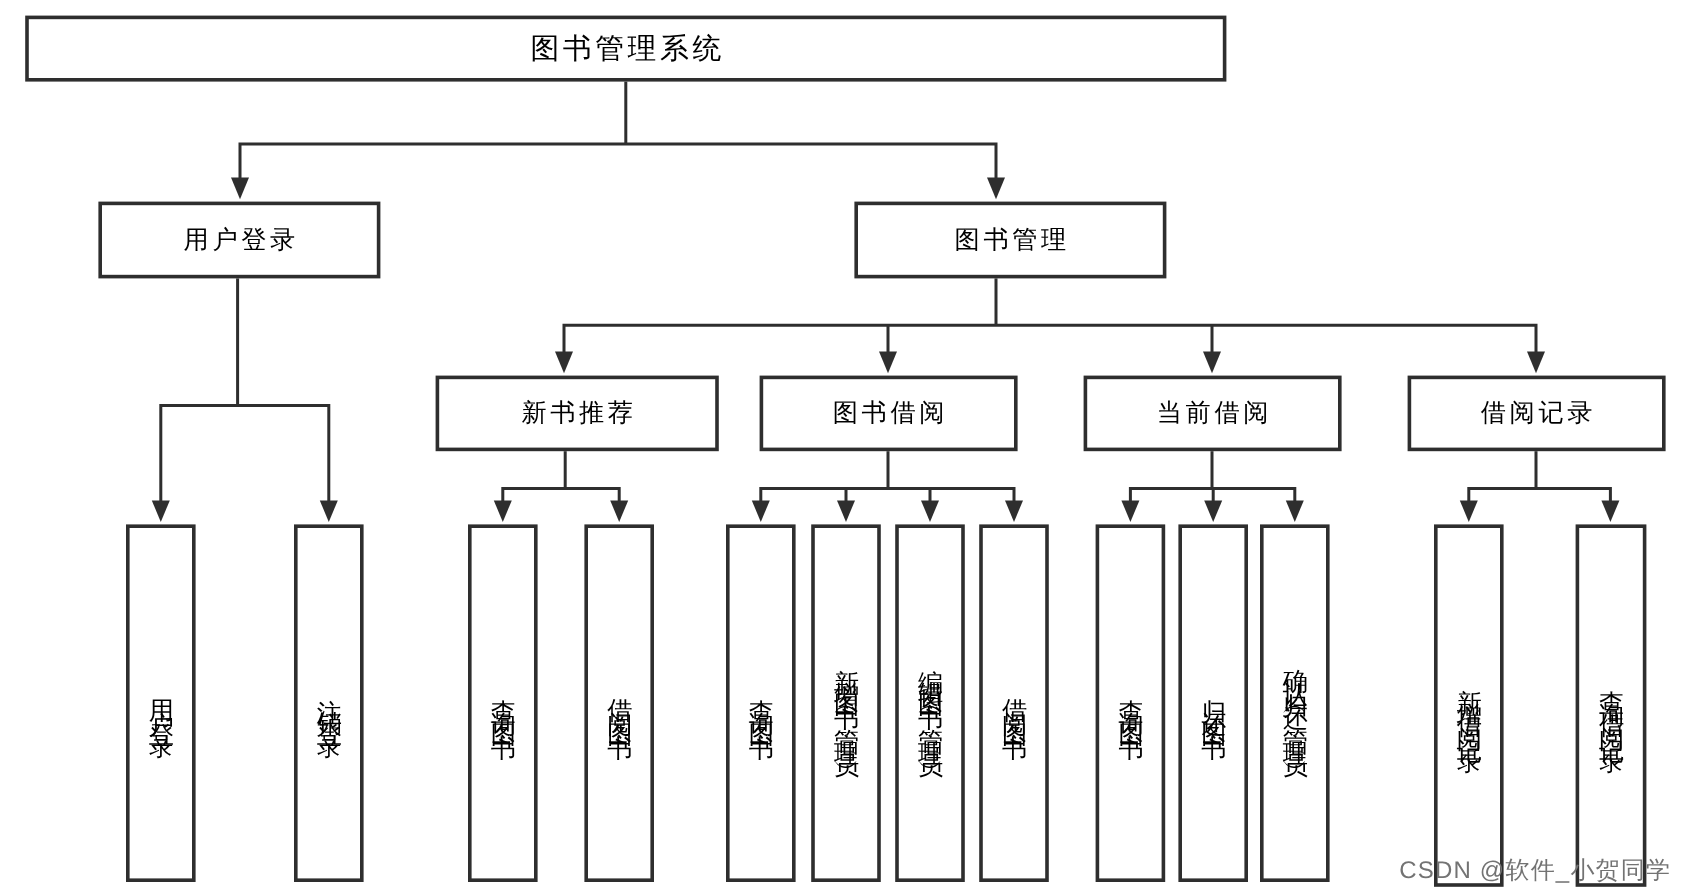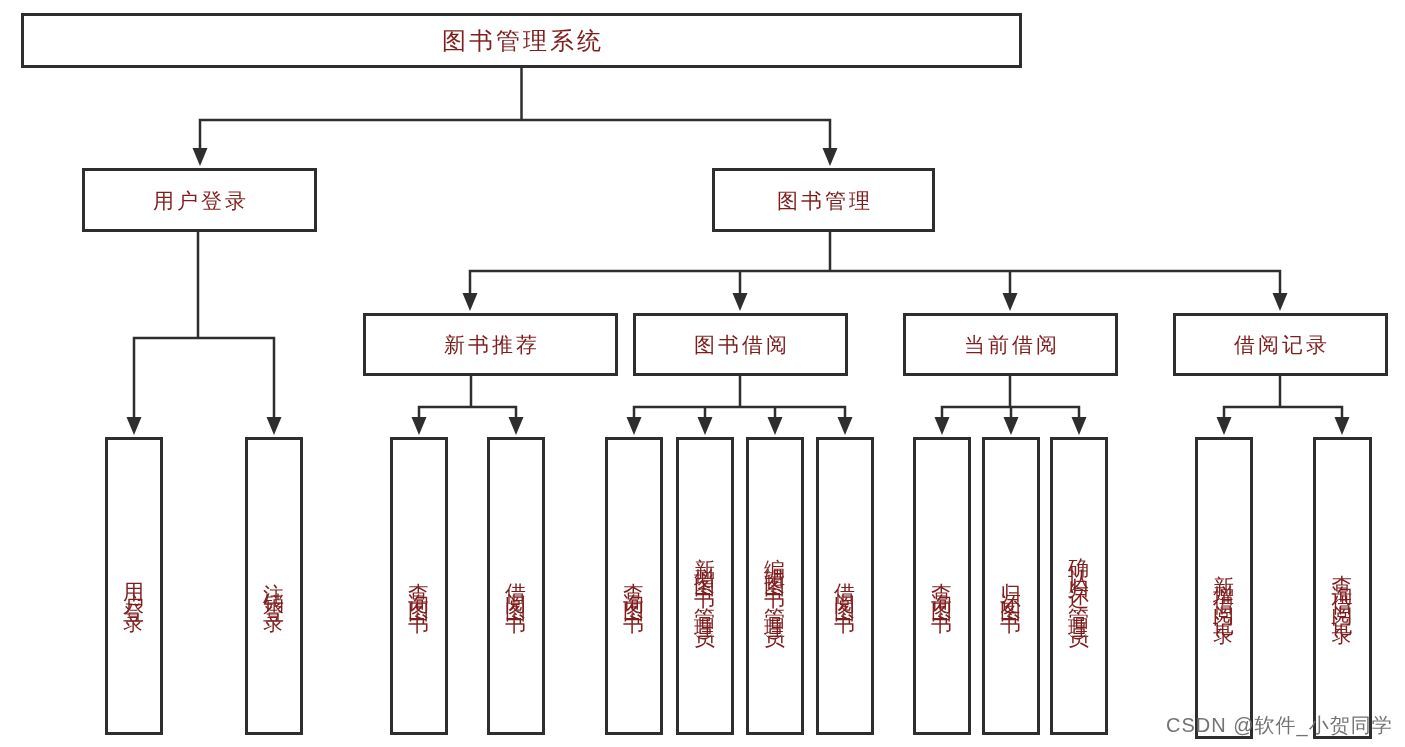--- a/index.html
+++ b/index.html
@@ -17,21 +17,21 @@
     width: 1405px; height: 747px;
   }
   .node {
     position: absolute;
     box-sizing: border-box;
     border: 3px solid #2e2e2e;
     background: #ffffff;
     display: flex;
     align-items: center;
     justify-content: center;
-    color: #7f1d1d;
+    color: #000000;
   }
   .node.h span {
     font-size: 21px;
     letter-spacing: 3px;
     text-indent: 3px;
     white-space: nowrap;
     line-height: 1;
   }
   .node.title span {
     font-size: 24px;
@@ -102,25 +102,25 @@
     </g>
   </svg>
 
   <div class="node h title" style="left:21px; top:13px; width:1001px; height:55px;">
     <span>图书管理系统</span>
   </div>
 
   <div class="node h" style="left:82px; top:168px; width:235px; height:64px;">
     <span>用户登录</span>
   </div>
-  <div class="node h" style="left:712px; top:168px; width:223px; height:64px;">
+  <div class="node h" style="left:712px; top:168px; width:260px; height:64px;">
     <span>图书管理</span>
   </div>
 
-  <div class="node h" style="left:363px; top:313px; width:255px; height:63px;">
+  <div class="node h" style="left:363px; top:313px; width:236px; height:63px;">
     <span>新书推荐</span>
   </div>
   <div class="node h" style="left:633px; top:313px; width:215px; height:63px;text-align:right;">
     <span>图书借阅</span>
   </div>
   <div class="node h" style="left:1173px; top:313px; width:215px; height:63px;">
     <span>借阅记录</span>
   </div>
   <div class="node h" style="left:903px; top:313px; width:215px; height:63px;">
     <span>当前借阅</span>

